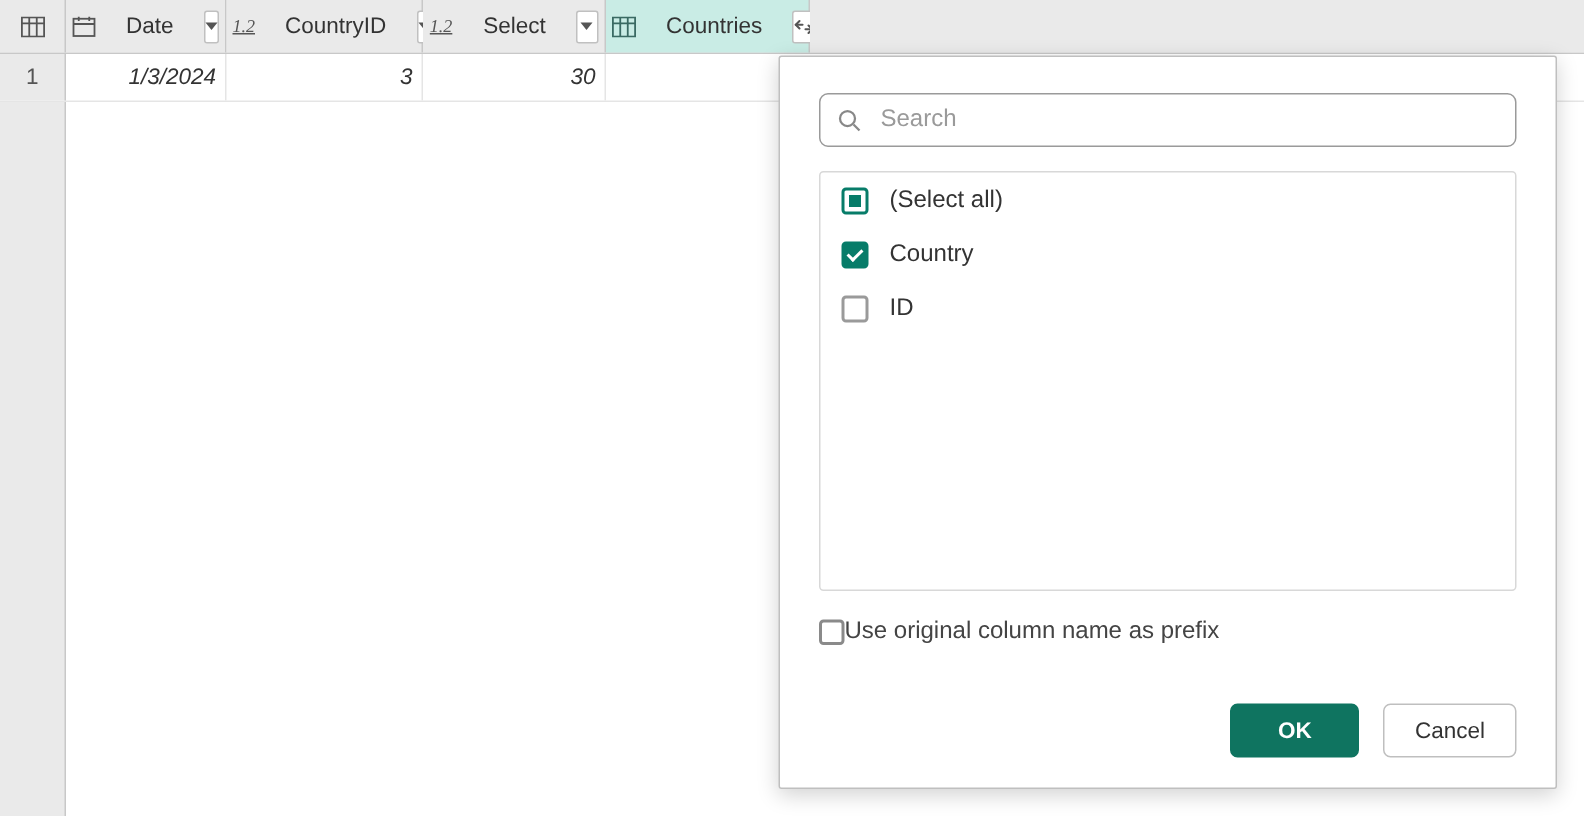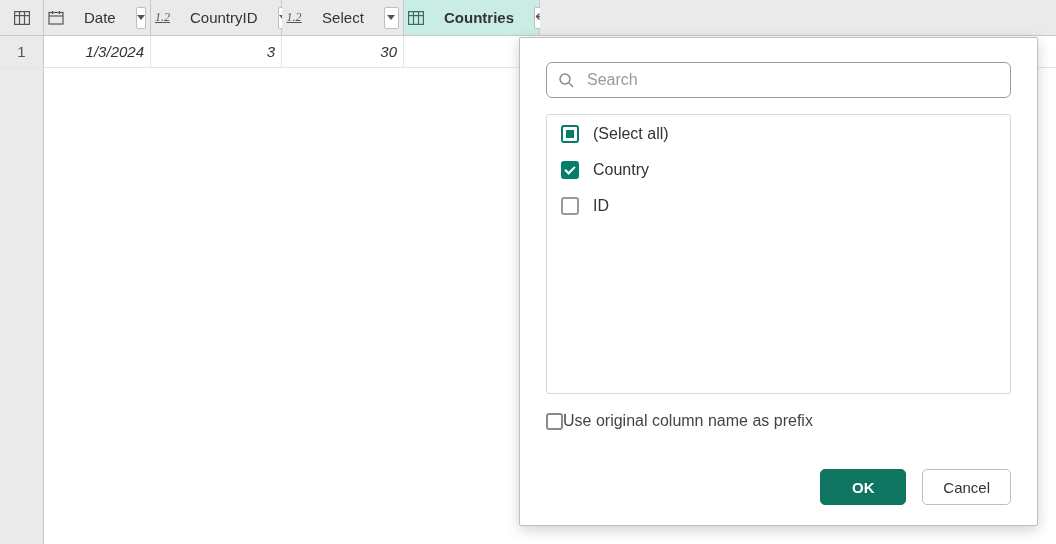--- a/index.html
+++ b/index.html
@@ -48,21 +48,21 @@
     background:var(--header-bg);
     gap:20px;
   }
   .hdr-cell.active{background:var(--active-hdr);}
   .corner{width:44px;justify-content:center;}
   .col-date{width:107px;}
   .col-cid{width:131px;}
   .col-units{width:122px;}
   .col-countries{width:136px;}
   .hdr-label{flex:1;white-space:nowrap;font-size:15px;}
-  .hdr-cell.active .hdr-label{font-weight:700;}
+  .hdr-cell.active .hdr-label{font-weight:400;}
   .type-icon{
     width:22px;height:18px;display:flex;align-items:center;justify-content:center;
     font-size:12px;color:#555;text-decoration:underline;
   }
   .dd-btn{
     width:20px;height:22px;display:flex;align-items:center;justify-content:center;
     background:#fff;border:1px solid #c0c0c0;border-radius:2px;cursor:pointer;
   }
   .dd-arrow{
     width:0;height:0;border-left:4px solid transparent;border-right:4px solid transparent;

